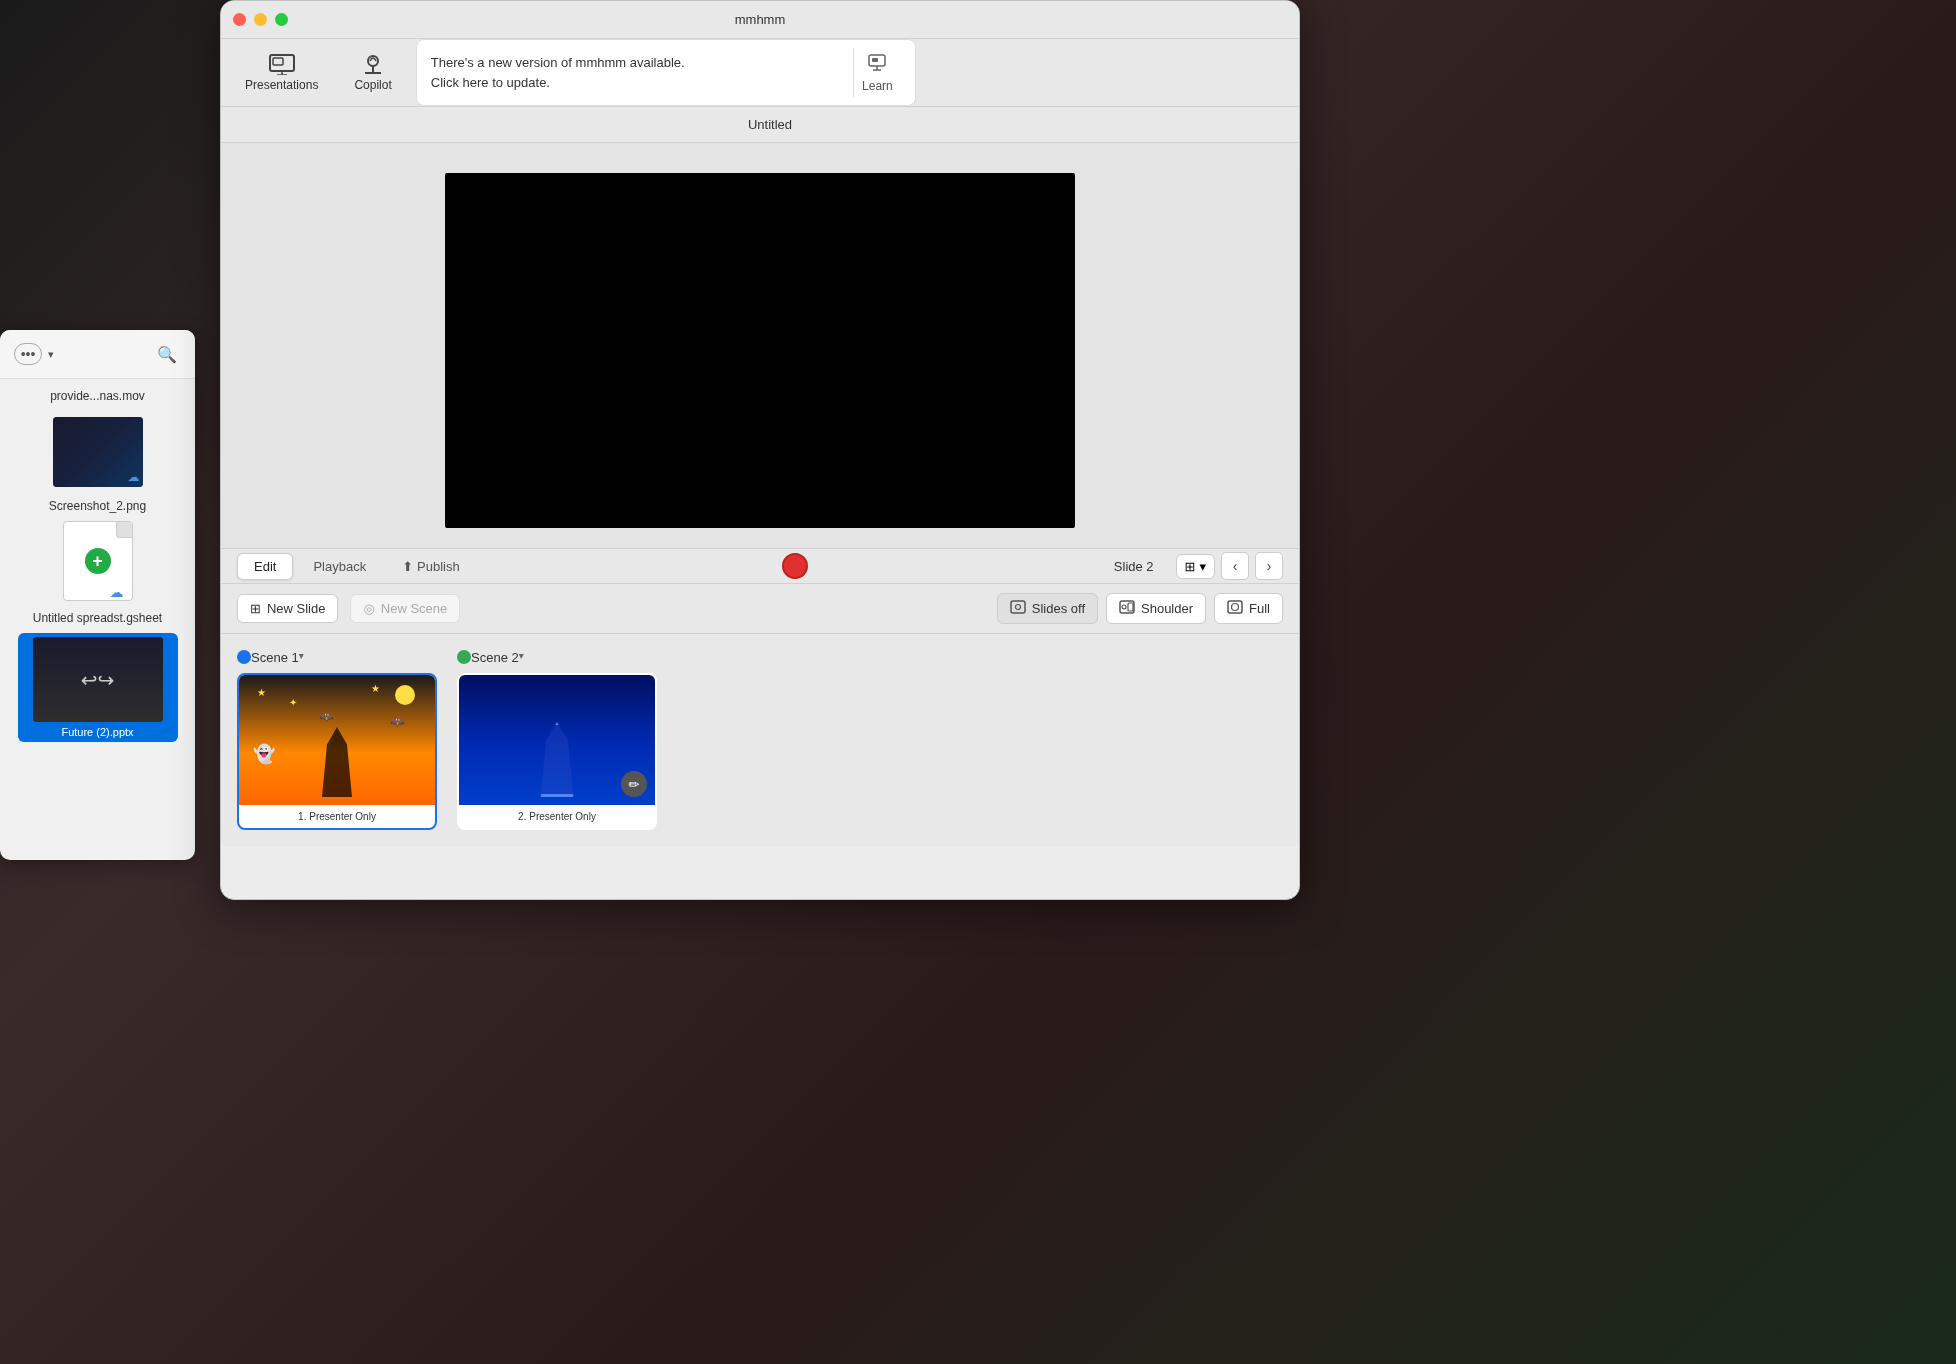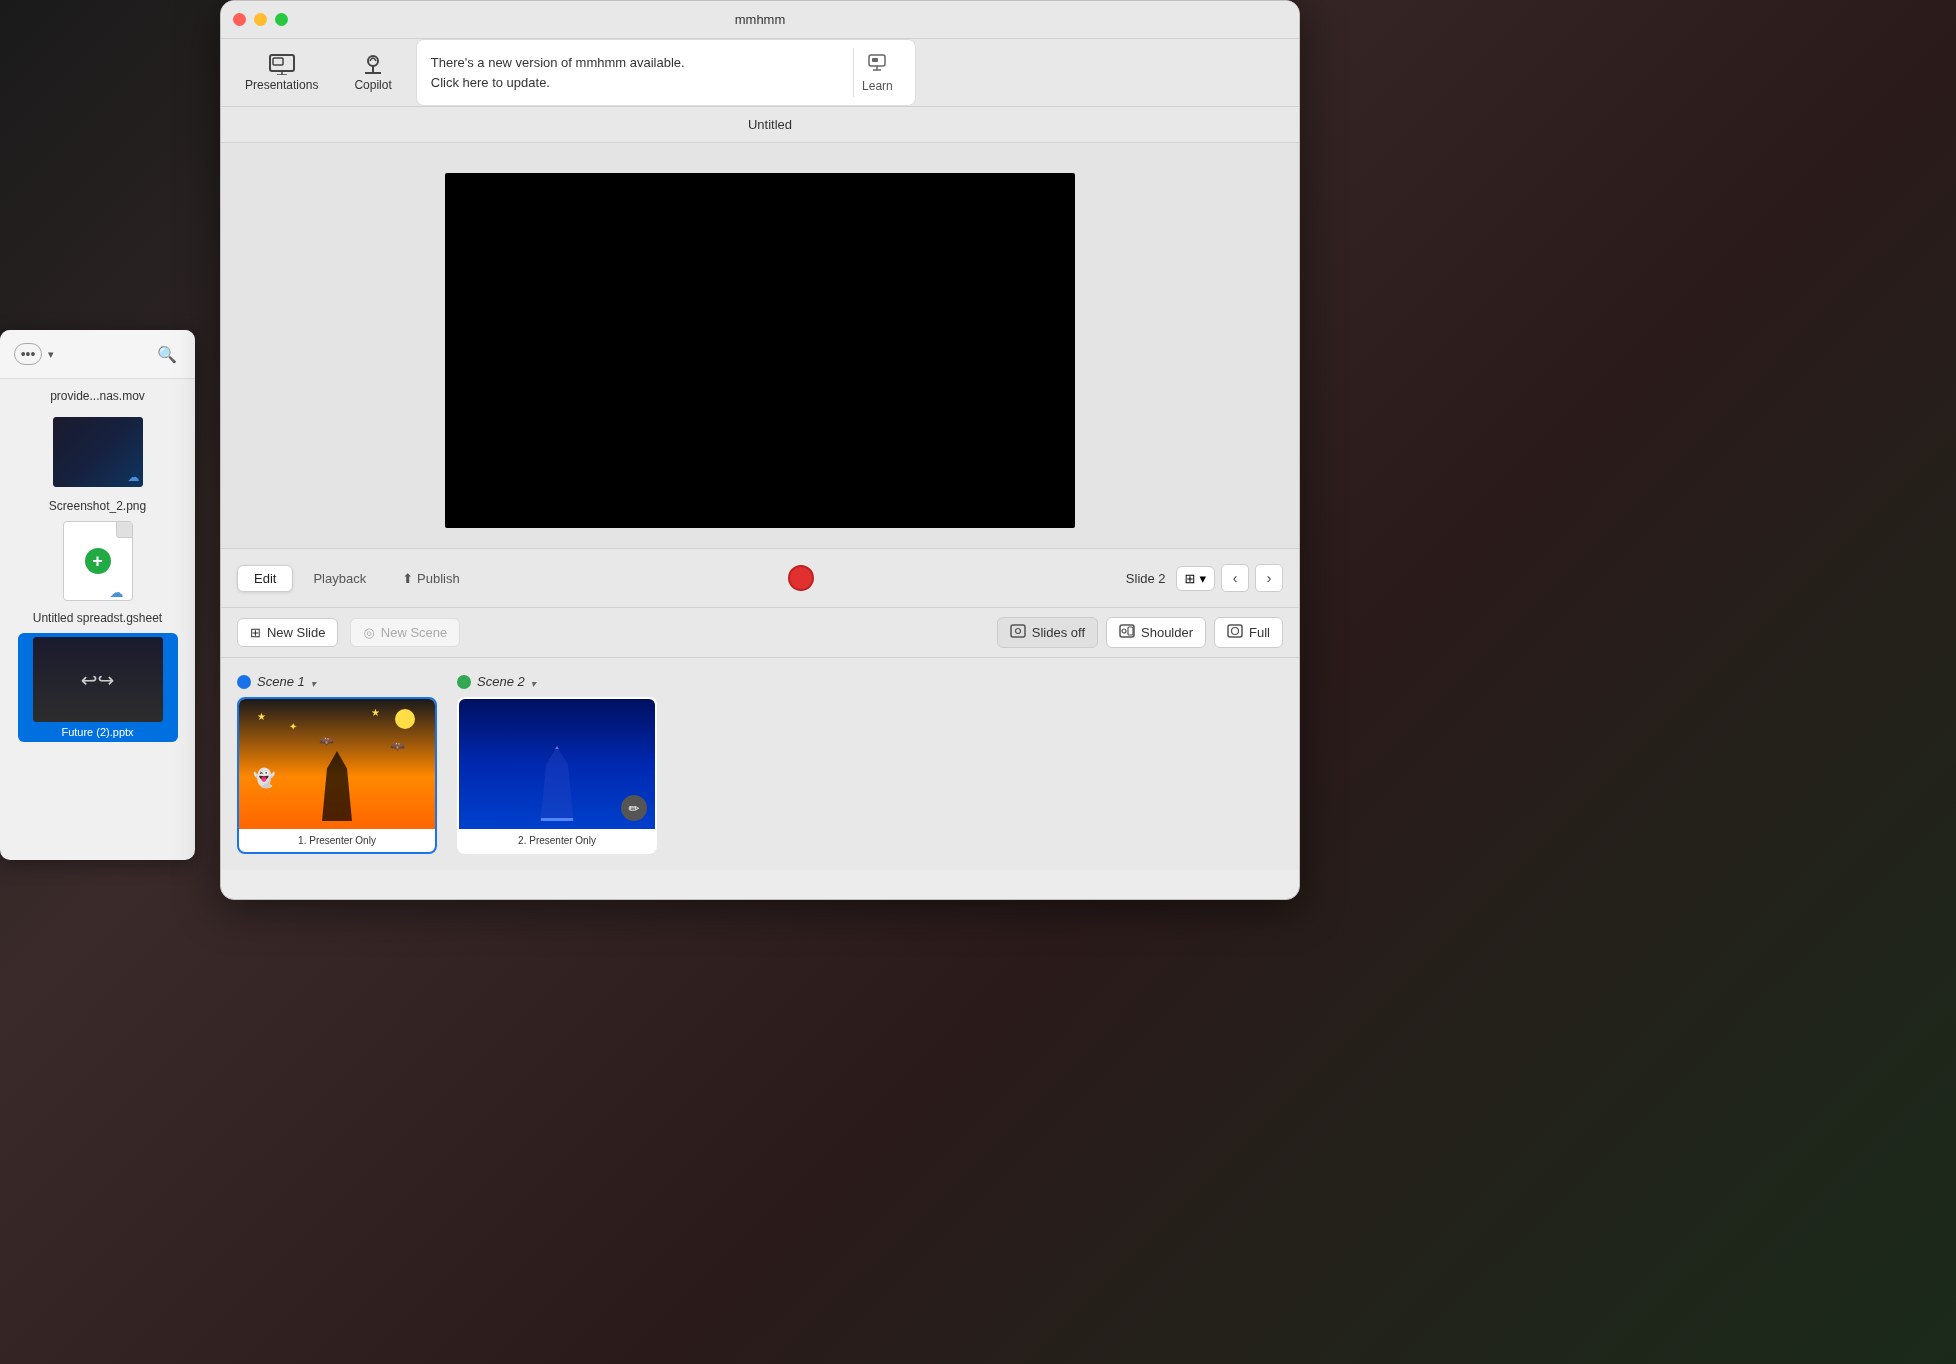--- a/index.html
+++ b/index.html
@@ -340,21 +340,21 @@
     }
     .preview-canvas {
       width: 630px;
       height: 355px;
       background: #000;
       border-radius: 2px;
     }
 
     
     .edit-bar {
-      height: 60px;
+      height: 36px;
       background: #e8e8e8;
       border-top: 1px solid #d0d0d0;
       border-bottom: 1px solid #d0d0d0;
       display: flex;
       align-items: center;
       padding: 0 16px;
       gap: 0;
     }
     .edit-tabs {
       display: flex;
@@ -381,21 +381,21 @@
       width: 26px; height: 26px;
       border-radius: 50%;
       background: #e03030;
       border: 2px solid #c02020;
       cursor: pointer;
       margin: 0 16px;
     }
     .slide-indicator {
       font-size: 13px;
       color: #333;
-      margin-right: 10px;
+      margin-right: 22px;
     }
     .slide-nav {
       display: flex;
       align-items: center;
       gap: 6px;
     }
     .slide-view-btn {
       padding: 4px 8px;
       background: white;
       border: 1px solid #ccc;
@@ -476,26 +476,25 @@
       min-height: 200px;
     }
 
     .scene-group {
       display: flex;
       flex-direction: column;
       gap: 8px;
     }
     .scene-header {
       display: flex;
-      align-items: flex-end;
-      gap: 6px;
+      align-items: flex-start;
+      gap: 0;
       font-size: 13px;
       color: #333;
       cursor: pointer;
-      font-style: italic;
     }
     .scene-dot {
       width: 14px; height: 14px;
       border-radius: 50%;
     }
     .scene-dot-blue { background: #1a73e8; border: 2px solid #1a73e8; }
     .scene-dot-green { background: #34a853; border: 2px solid #34a853; }
 
     .scene-chevron {
       font-size: 10px;

